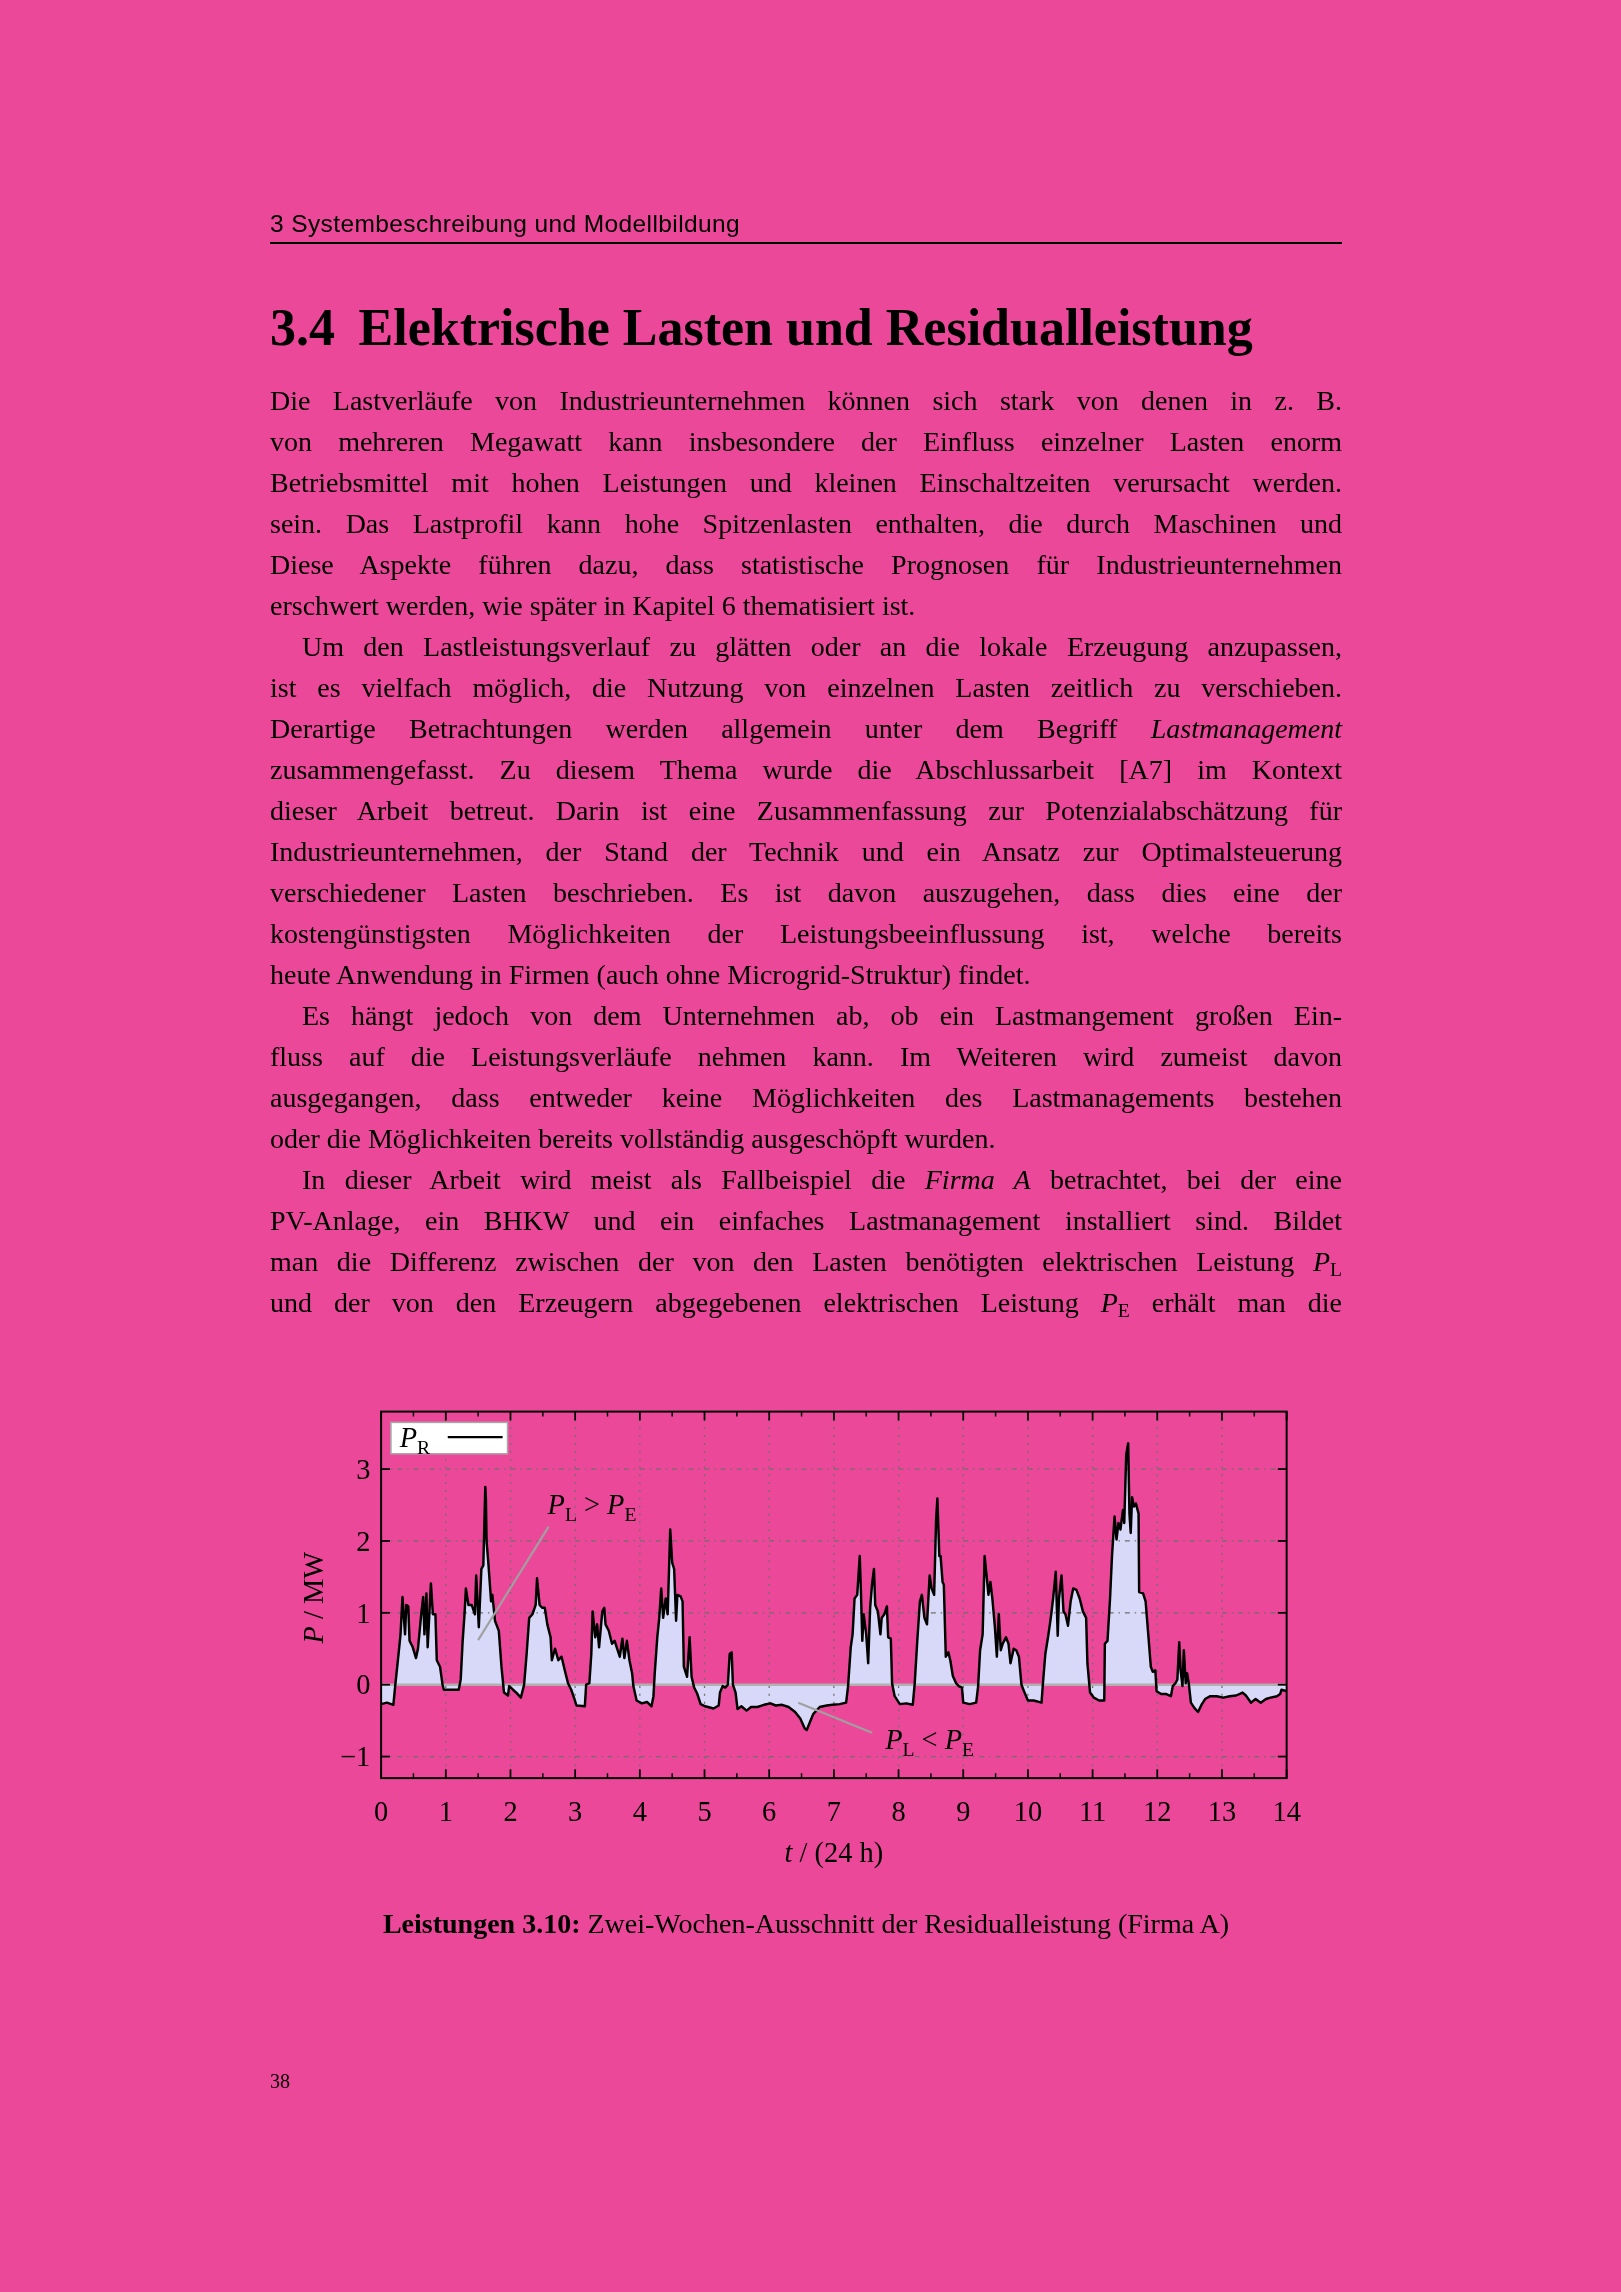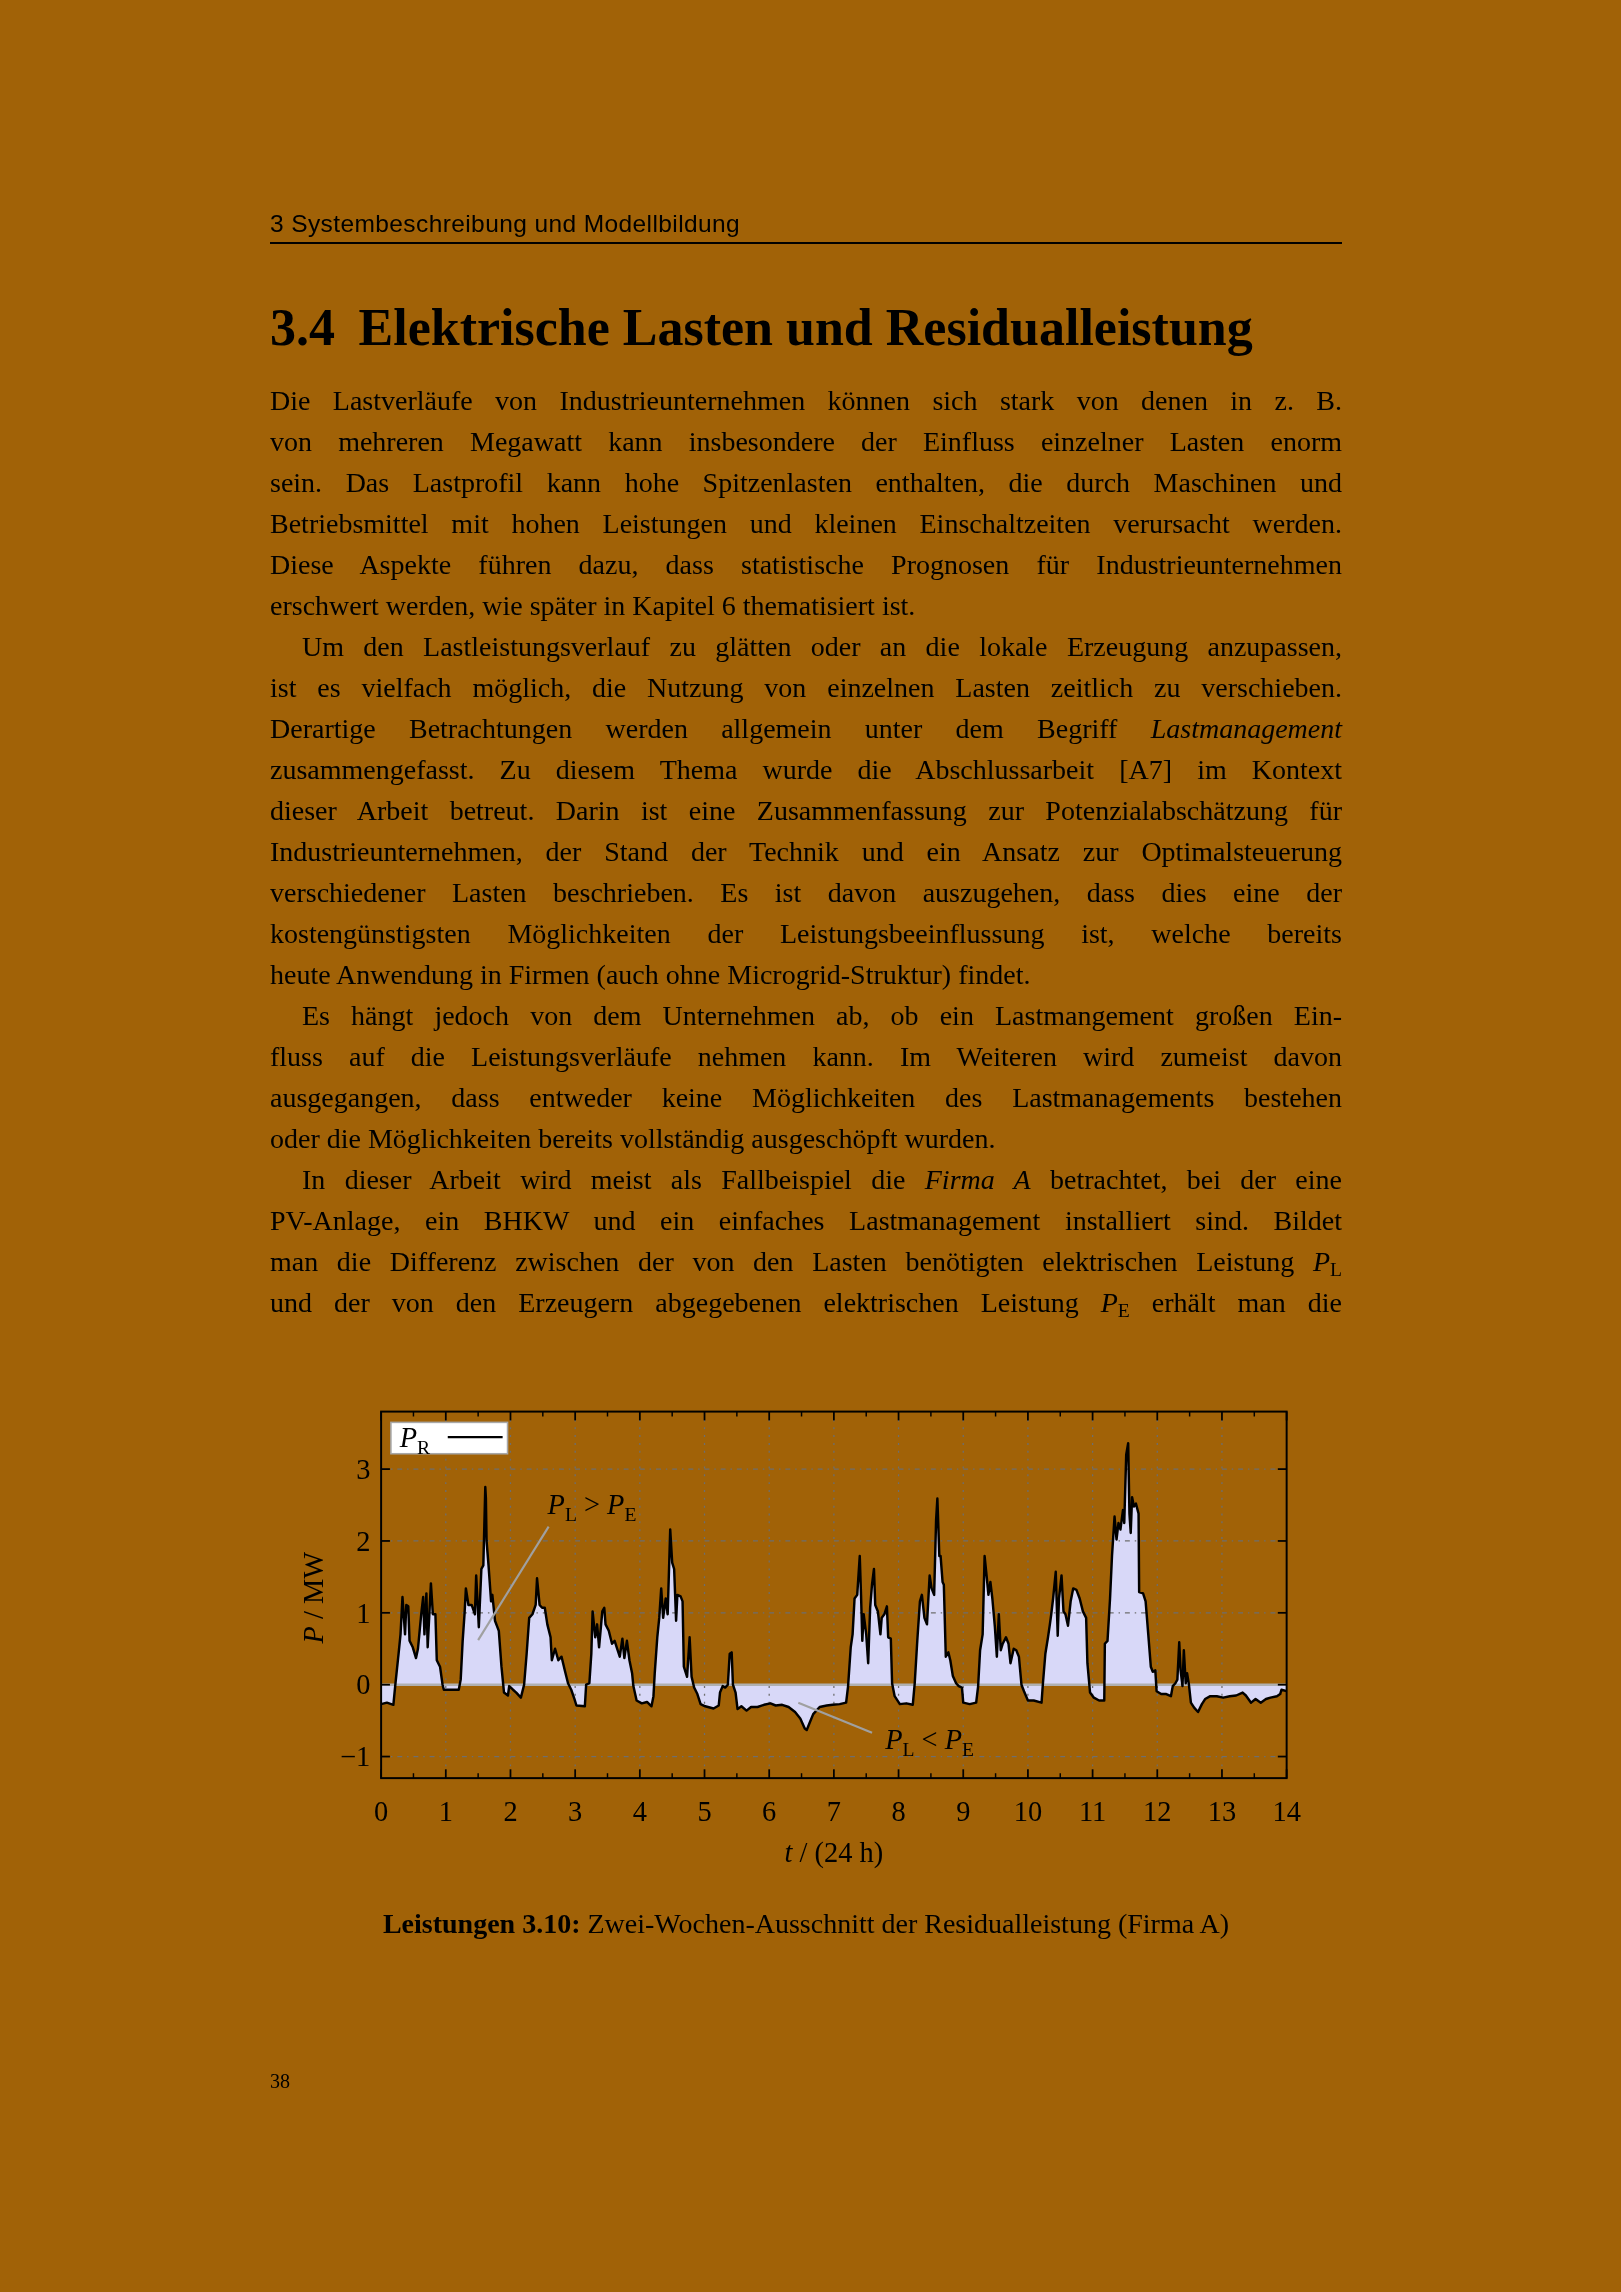--- a/index.html
+++ b/index.html
@@ -1,17 +1,17 @@
 <!DOCTYPE html>
 <html><head>
 <meta charset="utf-8">
 <style>
   html, body { margin: 0; padding: 0; background: #ffffff; }
   #page {
-    position: relative; width: 1621px; height: 2293px; background: #a16207;
+    position: relative; width: 1621px; height: 2293px; background: #ec4899;
     overflow: hidden; color: #000;
     font-family: "Liberation Serif", "DejaVu Serif", serif;
   }
   .running-header {
     position: absolute; left: 270px; top: 209px;
     font-family: "Liberation Sans", "DejaVu Sans", sans-serif;
     font-size: 24.5px; line-height: 29px; letter-spacing: 0.4px; white-space: nowrap;
   }
   .header-rule { position: absolute; left: 270px; top: 242px; width: 1072px; height: 2px; background: #000; }
   .section-title {
@@ -47,22 +47,22 @@
   <div class="header-rule"></div>
 
   <div class="section-title">
     <span class="section-number">3.4</span><span>Elektrische Lasten und Residualleistung</span>
   </div>
 
   <div id="body-text">
       <div class="para">
         <div class="line"><span class="seg plain">Die Lastverläufe von Industrieunternehmen können sich stark von denen in z. B.</span></div>
         <div class="line"><span class="seg plain">von mehreren Megawatt kann insbesondere der Einfluss einzelner Lasten enorm</span></div>
+        <div class="line"><span class="seg plain">Betriebsmittel mit hohen Leistungen und kleinen Einschaltzeiten verursacht werden.</span></div>
         <div class="line"><span class="seg plain">sein. Das Lastprofil kann hohe Spitzenlasten enthalten, die durch Maschinen und</span></div>
-        <div class="line"><span class="seg plain">Betriebsmittel mit hohen Leistungen und kleinen Einschaltzeiten verursacht werden.</span></div>
         <div class="line"><span class="seg plain">Diese Aspekte führen dazu, dass statistische Prognosen für Industrieunternehmen</span></div>
         <div class="line last"><span class="seg plain">erschwert werden, wie später in Kapitel </span><span class="seg reference">6</span><span class="seg plain"> thematisiert ist.</span></div>
       </div>
       <div class="para">
         <div class="line indent"><span class="seg plain">Um den Lastleistungsverlauf zu glätten oder an die lokale Erzeugung anzupassen,</span></div>
         <div class="line"><span class="seg plain">ist es vielfach möglich, die Nutzung von einzelnen Lasten zeitlich zu verschieben.</span></div>
         <div class="line"><span class="seg plain">Derartige Betrachtungen werden allgemein unter dem Begriff </span><span class="seg emphasis">Lastmanagement</span></div>
         <div class="line"><span class="seg plain">zusammengefasst. Zu diesem Thema wurde die Abschlussarbeit </span><span class="seg citation">[A7]</span><span class="seg plain"> im Kontext</span></div>
         <div class="line"><span class="seg plain">dieser Arbeit betreut. Darin ist eine Zusammenfassung zur Potenzialabschätzung für</span></div>
         <div class="line"><span class="seg plain">Industrieunternehmen, der Stand der Technik und ein Ansatz zur Optimalsteuerung</span></div>

